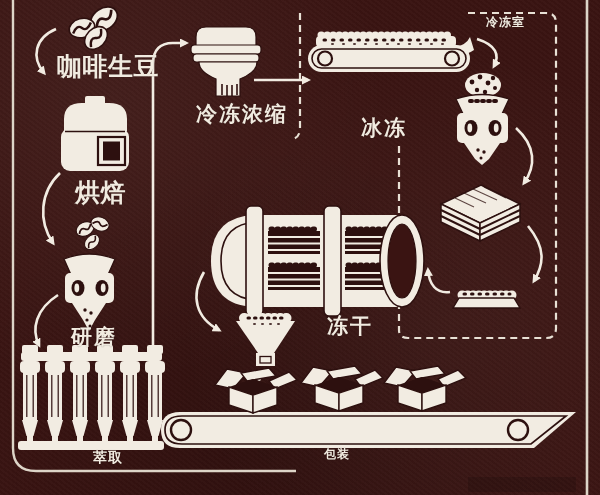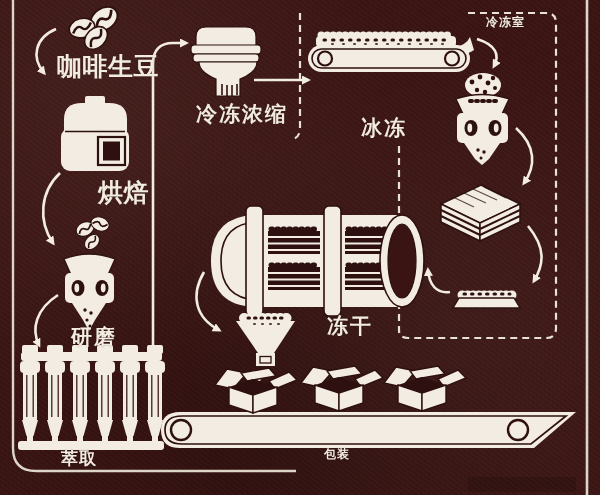--- a/index.html
+++ b/index.html
@@ -14,21 +14,21 @@
     font-family:"DejaVu Sans",sans-serif;
   }
   .art{position:absolute;left:0;top:0;}
   .lbl{
     position:absolute;color:#f1ebe0;font-weight:bold;white-space:nowrap;
     font-family:"DejaVu Sans",sans-serif;line-height:1;
     text-shadow:0 0 1px rgba(0,0,0,.4);
   }
   .s19{font-size:25px;letter-spacing:0.5px;}
   .s18{font-size:21px;letter-spacing:2px;}
-  .s17{font-size:17px;letter-spacing:1px;}
+  .s17{font-size:14px;letter-spacing:1px;margin-left:32px;}
   .s16{font-size:12px;letter-spacing:1px;}
 </style>
 </head>
 <body>
 
 <div class="stage">
 
 <svg class="art" width="600" height="495" viewBox="0 0 600 495">
   <defs>
     <marker id="ah" markerWidth="9" markerHeight="9" refX="6" refY="4.5" orient="auto" markerUnits="userSpaceOnUse">
@@ -230,21 +230,21 @@
   <g>
     <use href="#box" transform="translate(213,363)"></use>
     <use href="#box" transform="translate(299,361)"></use>
     <use href="#box" transform="translate(382,361)"></use>
   </g>
 
   <rect x="468" y="477" width="108" height="15" fill="#000" opacity="0.14"></rect>
 </svg>
 
 <div class="lbl s19" style="left:57px;top:54px;">咖啡生豆</div>
-<div class="lbl s19" style="left:75px;top:180px;margin-left:23px;">烘焙</div>
+<div class="lbl s19" style="left:75px;top:180px;">烘焙</div>
 <div class="lbl s18" style="left:71px;top:327px;">研磨</div>
 <div class="lbl s17" style="left:61px;top:450px;">萃取</div>
 <div class="lbl s18" style="left:196px;top:104px;">冷冻浓缩</div>
 <div class="lbl s18" style="left:361px;top:107px;margin-top:11px;">冰冻</div>
 <div class="lbl s16" style="left:486px;top:16px;">冷冻室</div>
 <div class="lbl s18" style="left:327px;top:316px;">冻干</div>
 <div class="lbl s16" style="left:324px;top:448px;">包装</div>
 
 </div>
 

